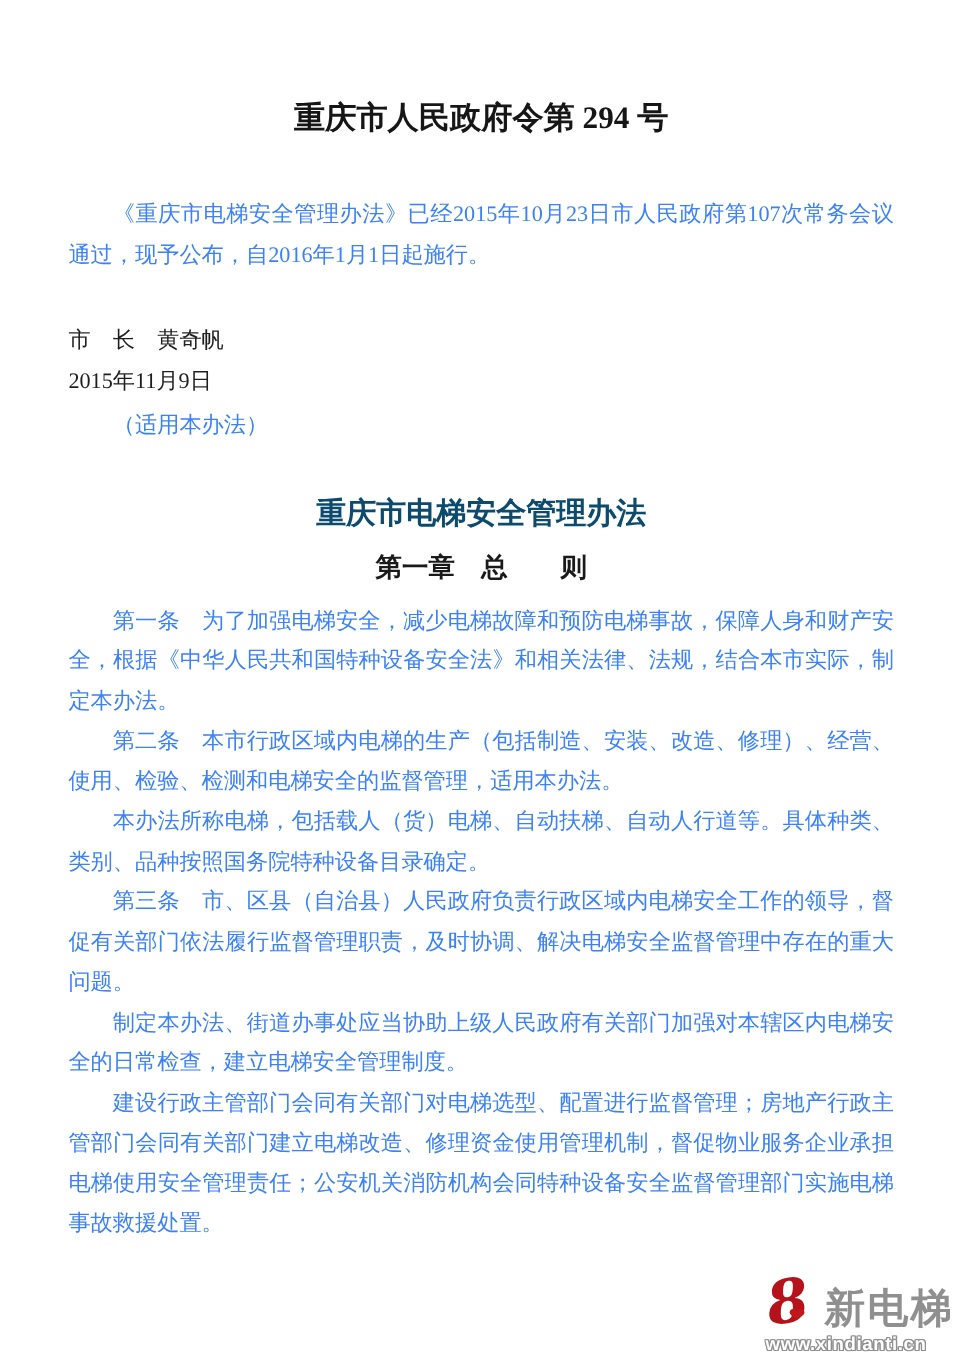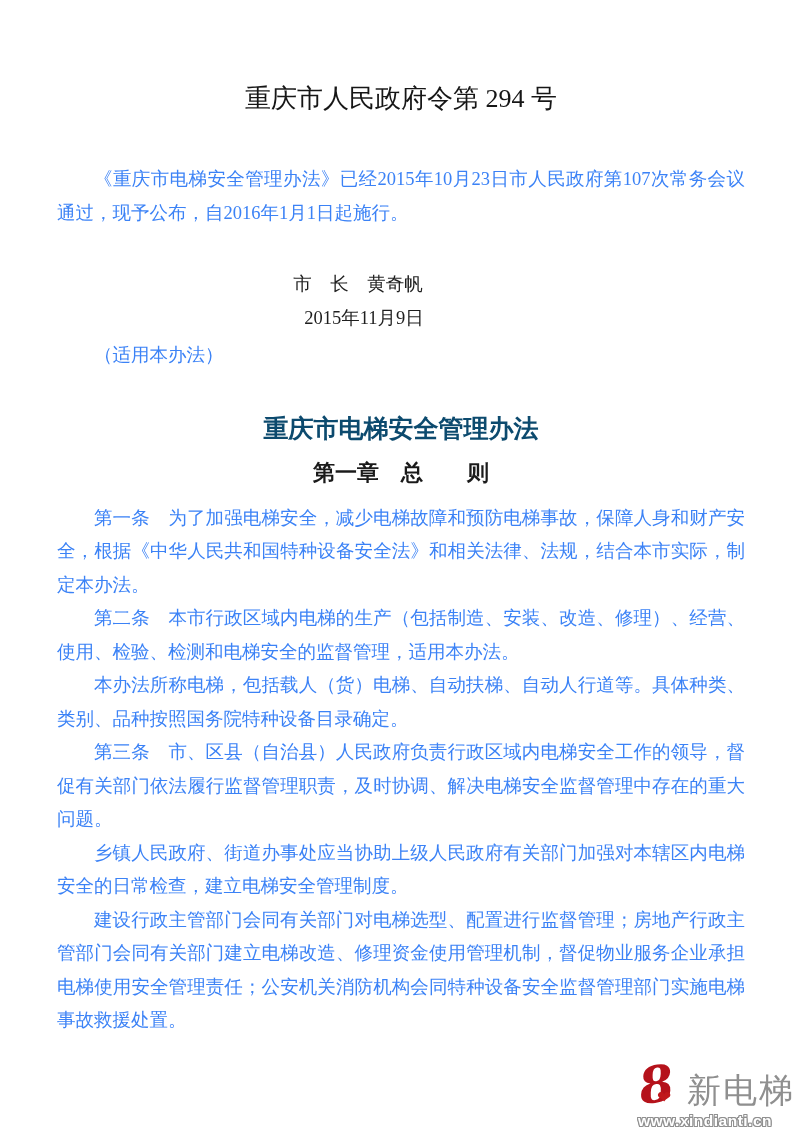--- a/index.html
+++ b/index.html
@@ -16,40 +16,40 @@
     overflow: hidden;
   }
   .page {
     position: absolute;
     inset: 0;
     padding: 82px 55px 0 57px;
     box-sizing: border-box;
   }
   .decree-title {
     font-size: 26px;
-    font-weight: normal;
+    font-weight: bold;
     text-align: center;
     margin: 0 0 46px 0;
     line-height: 34px;
     color: #161616;
   }
   .body-para {
     font-size: 18.5px;
     line-height: 33.5px;
     margin: 0;
     text-align: justify;
     text-indent: 2em;
     color: #3b82f6;
   }
   .intro-para {
     line-height: 34px;
   }
   .signature-block {
     margin-top: 37px;
-    text-align: center;
+    text-align: left;
     font-size: 18.5px;
     line-height: 34px;
   }
   .signer-line {
     padding-right: 86px;
   }
   .date-line {
     padding-right: 74px;
   }
   .publish-note {
@@ -110,21 +110,21 @@
   .wm-heart {
     position: absolute;
     left: 22px;
     top: 22px;
     font-size: 17px;
     color: #c0181c;
     font-family: "DejaVu Sans", sans-serif;
   }
   .wm-text {
     font-family: "Liberation Sans", "DejaVu Sans", sans-serif;
-    font-weight: normal;
+    font-weight: bold;
     font-size: 34px;
     letter-spacing: 2px;
     color: #8f8f8f;
     text-shadow: 1px 1px 0 #ffffff, -1px -1px 0 #ffffff;
     white-space: nowrap;
   }
   .wm-url {
     font-family: "Liberation Sans", "DejaVu Sans", sans-serif;
     font-weight: bold;
     font-size: 15.5px;
@@ -157,21 +157,21 @@
 
   <h2 class="regulation-title">重庆市电梯安全管理办法</h2>
 
   <h3 class="chapter-heading">第一章　总　　则</h3>
 
   <div class="articles">
     <p class="body-para">第一条　为了加强电梯安全，减少电梯故障和预防电梯事故，保障人身和财产安全，根据《中华人民共和国特种设备安全法》和相关法律、法规，结合本市实际，制定本办法。</p>
     <p class="body-para">第二条　本市行政区域内电梯的生产（包括制造、安装、改造、修理）、经营、使用、检验、检测和电梯安全的监督管理，适用本办法。</p>
     <p class="body-para">本办法所称电梯，包括载人（货）电梯、自动扶梯、自动人行道等。具体种类、类别、品种按照国务院特种设备目录确定。</p>
     <p class="body-para">第三条　市、区县（自治县）人民政府负责行政区域内电梯安全工作的领导，督促有关部门依法履行监督管理职责，及时协调、解决电梯安全监督管理中存在的重大问题。</p>
-    <p class="body-para">乡镇人民政府、街道办事处应当协助上级人民政府有关部门加强对本辖区内电梯安全的日常检查，建立电梯安全管理制度。</p>
+    <p class="body-para">制定本办法、街道办事处应当协助上级人民政府有关部门加强对本辖区内电梯安全的日常检查，建立电梯安全管理制度。</p>
     <p class="body-para">建设行政主管部门会同有关部门对电梯选型、配置进行监督管理；房地产行政主管部门会同有关部门建立电梯改造、修理资金使用管理机制，督促物业服务企业承担电梯使用安全管理责任；公安机关消防机构会同特种设备安全监督管理部门实施电梯事故救援处置。</p>
   </div>
 
   <div class="watermark">
     <div class="wm-top">
       <span class="wm-mark">
         <span class="wm-eight">8</span>
         <span class="wm-heart">❤</span>
       </span>
       <span class="wm-text">新电梯</span>

